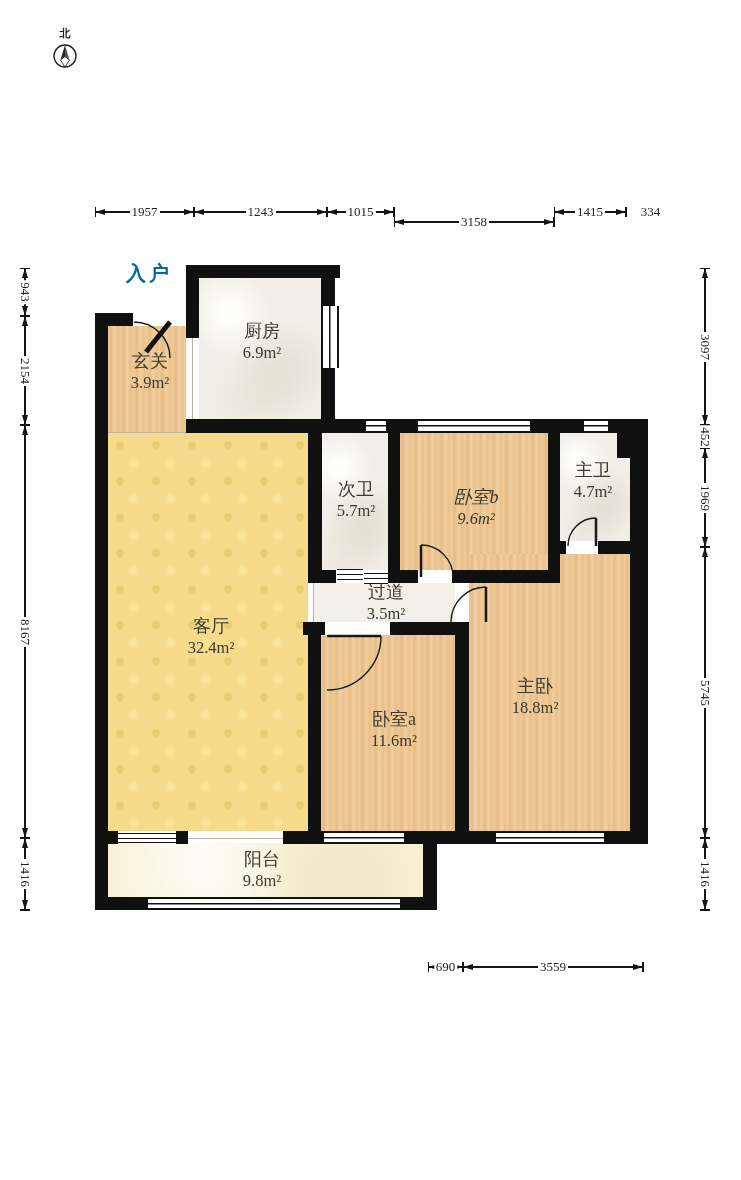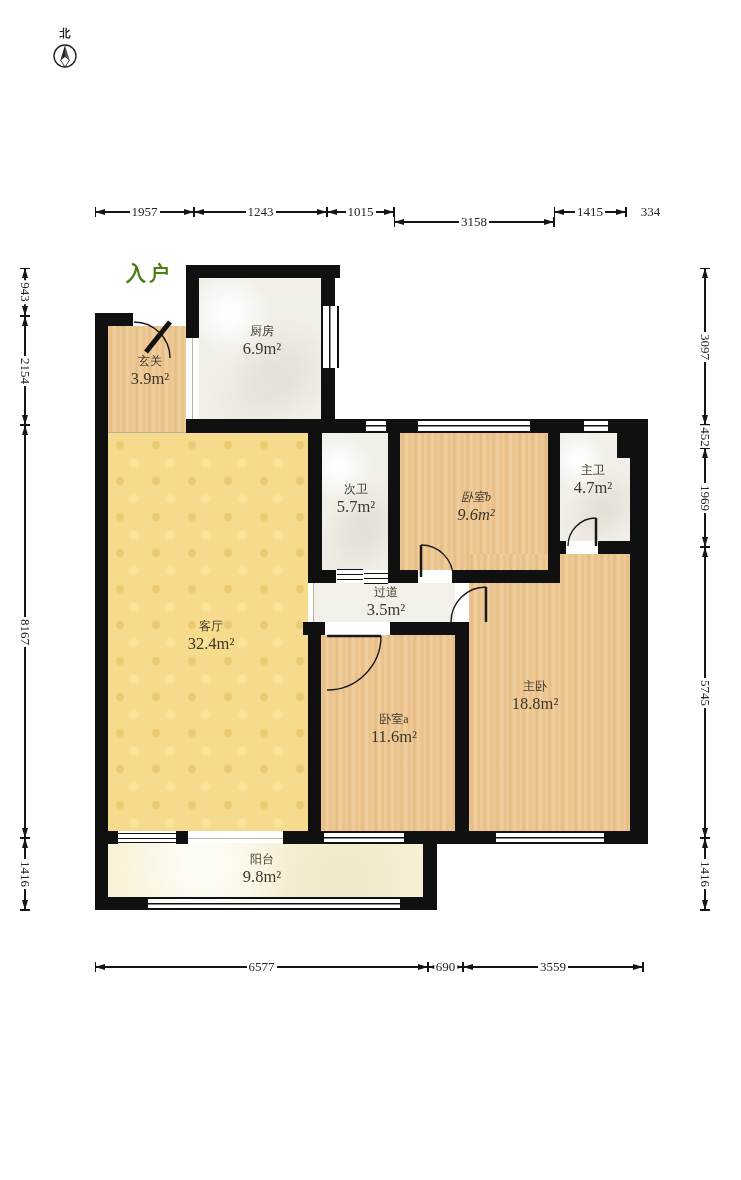--- a/index.html
+++ b/index.html
@@ -35,24 +35,24 @@
          background-image:linear-gradient(#111,#111);background-size:100% 1px;background-position:center;background-repeat:no-repeat;}
 
   
   .openline{position:absolute;background:#b9b0a0;z-index:2;}
 
   
   .door{position:absolute;z-index:5;}
 
   
   .rlabel{position:absolute;z-index:6;text-align:center;color:#3c382c;line-height:1.25;transform:translate(-50%,-50%);white-space:nowrap;}
-  .rlabel .rname{font-size:12px;}
+  .rlabel .rname{font-size:18px;}
   .rlabel .rarea{font-size:16.5px;}
 
-  .entry-label{position:absolute;z-index:6;font-size:20px;font-weight:bold;color:#4d7c0f;letter-spacing:3px;}
+  .entry-label{position:absolute;z-index:6;font-size:20px;font-weight:bold;color:#0369a1;letter-spacing:3px;}
 
   
   .dimh,.dimv{position:absolute;z-index:7;}
   .dimh{height:14px;}
   .dimv{width:14px;}
   .dimh .line{position:absolute;left:0;right:0;top:6.25px;height:1.5px;background:#151515;}
   .dimv .line{position:absolute;top:0;bottom:0;left:6.25px;width:1.5px;background:#151515;}
   .dimh .tk{position:absolute;top:2px;width:1.5px;height:10px;background:#151515;}
   .dimh .tk.l{left:-0.5px;} .dimh .tk.r{right:-0.5px;}
   .dimv .tk{position:absolute;left:2px;height:1.5px;width:10px;background:#151515;}
@@ -252,28 +252,20 @@
       <b class="line"></b>
       <span class="dl">1415</span>
     </div>
   <div class="dimh" style="left:626px;top:205px;width:17px;margin-left:16px;">
       <i class="tk l"></i>
       <i class="tk r"></i>
       <b class="line"></b>
       <span class="dl">334</span>
     </div>
 
-  <div class="dimh" style="left:95px;top:960px;width:333px;">
-      <i class="tk l"></i>
-      <i class="tk r"></i>
-      <i class="ah l"></i>
-      <i class="ah r"></i>
-      <b class="line"></b>
-      <span class="dl">6577</span>
-    </div>
   <div class="dimh" style="left:428px;top:960px;width:35px;">
       <i class="tk l"></i>
       <i class="tk r"></i>
       <i class="ah l"></i>
       <i class="ah r"></i>
       <b class="line"></b>
       <span class="dl">690</span>
     </div>
   <div class="dimh" style="left:463px;top:960px;width:180px;">
       <i class="tk l"></i>

